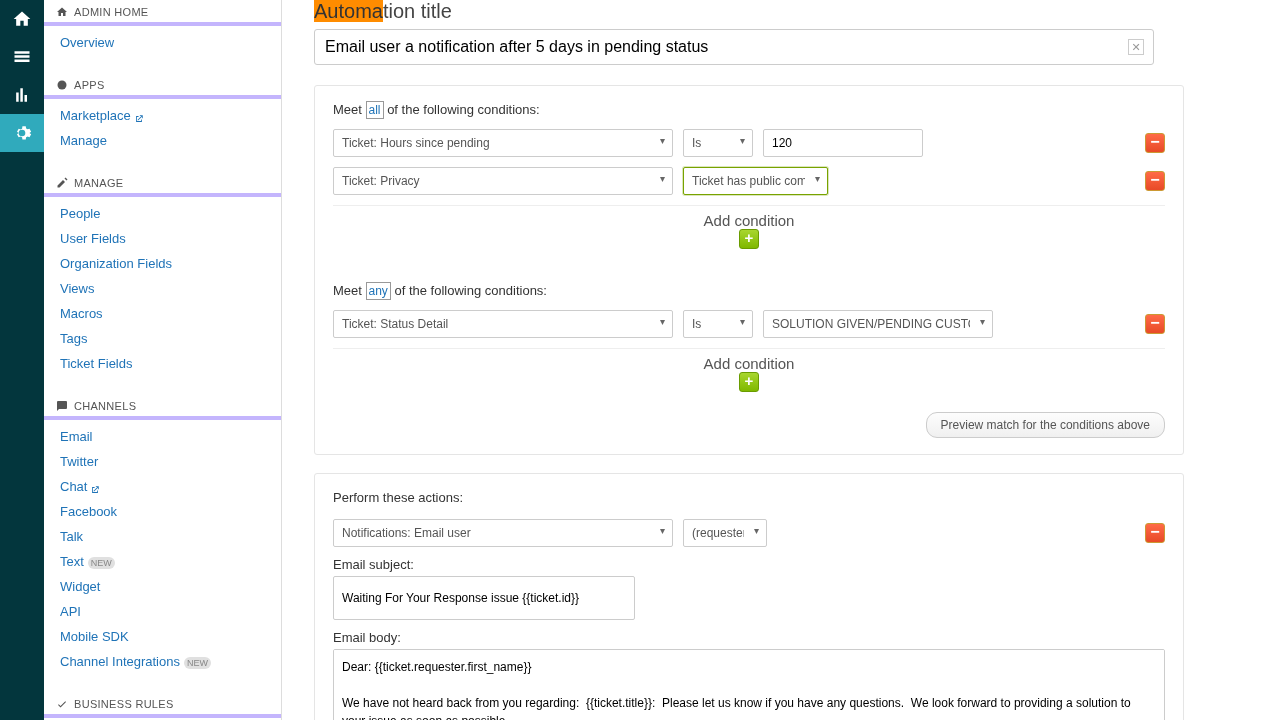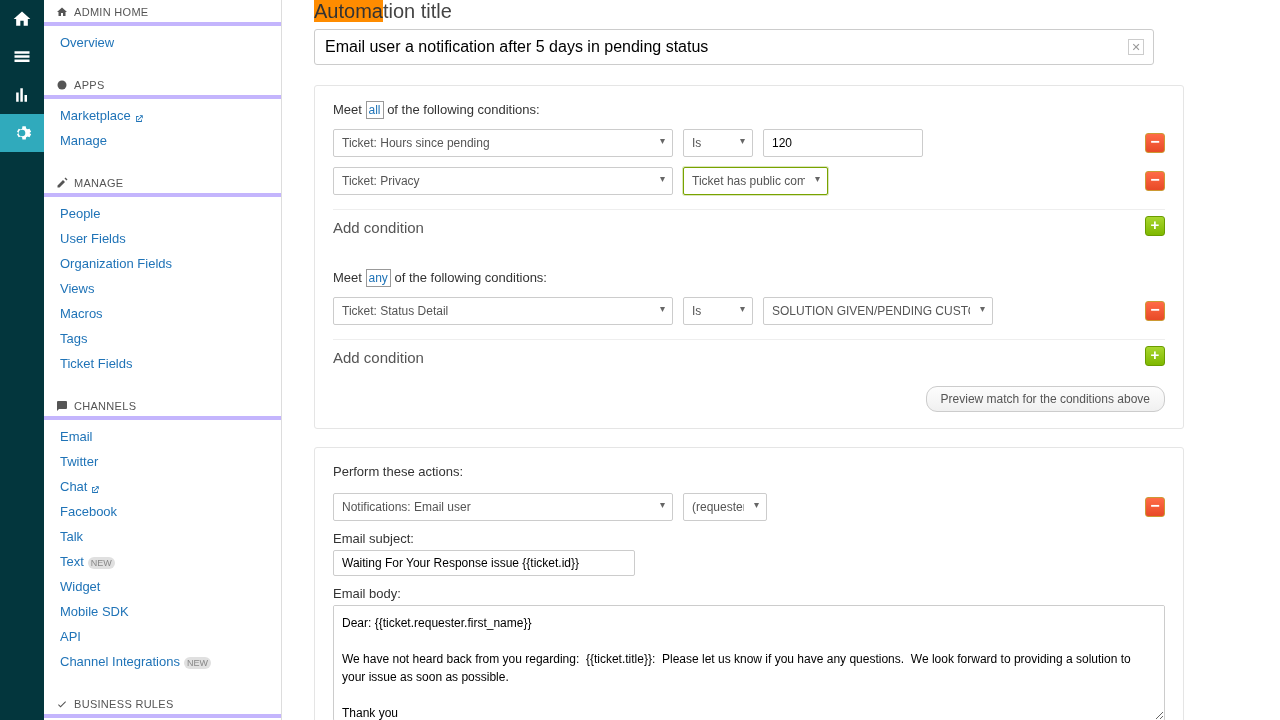--- a/index.html
+++ b/index.html
@@ -31,28 +31,28 @@
 .cond-row { display: flex; align-items: center; gap: 10px; margin-bottom: 10px; position: relative; }
 .select { height: 28px; padding: 3px 22px 3px 8px; border: 1px solid #ccc; border-radius: 2px; font-size: 12px; background: #fff; color: #555; appearance: none; position: relative; }
 .select-wrap { position: relative; display: inline-block; }
 .select-wrap::after { content: "▾"; position: absolute; right: 8px; top: 6px; font-size: 10px; color: #666; pointer-events: none; }
 .select.lg { width: 340px; }
 .select.sm { width: 70px; }
 .select.md { width: 145px; }
 .select.green { border-color: #78a300; box-shadow: 0 0 0 1px #78a30044; }
 .text-input { height: 28px; padding: 3px 8px; border: 1px solid #ccc; border-radius: 2px; font-size: 12px; width: 160px; }
 .remove-btn { width: 20px; height: 20px; background: linear-gradient(#ff6b47, #e84a27); border: 1px solid #c93; border-radius: 3px; color: #fff; font-weight: bold; text-align: center; line-height: 16px; cursor: pointer; position: absolute; right: 0; font-size: 16px; }
-.add-row { display: flex; align-items: flex-end; justify-content: space-between; padding: 6px 0; border-top: 1px solid #eee; margin-top: 14px; }
+.add-row { display: flex; align-items: center; justify-content: space-between; padding: 6px 0; border-top: 1px solid #eee; margin-top: 6px; flex-direction: column; }
 .add-label { font-size: 15px; color: #555; font-weight: 500; }
 .add-btn { width: 20px; height: 20px; background: linear-gradient(#a8d62e, #7fb800); border: 1px solid #6a9c00; border-radius: 3px; color: #fff; font-weight: bold; text-align: center; line-height: 16px; cursor: pointer; font-size: 15px; }
 .preview-row { text-align: right; margin-top: 14px; }
 .preview-btn { padding: 5px 14px; border: 1px solid #ccc; border-radius: 11px; background: linear-gradient(#fdfdfd, #f0f0f0); font-size: 12px; color: #555; cursor: pointer; }
 .actions-header { font-size: 13px; color: #333; margin-bottom: 14px; }
 .field-label { font-size: 13px; color: #333; margin: 10px 0 4px; }
-.subject-input { width: 302px; height: 26px; padding: 3px 8px; border: 1px solid #ccc; border-radius: 2px; font-size: 12px; }
+.subject-input { width: 302px; height: 44px; padding: 3px 8px; border: 1px solid #ccc; border-radius: 2px; font-size: 12px; }
 .body-textarea { width: 100%; height: 116px; padding: 8px; border: 1px solid #ccc; border-radius: 2px; font-size: 12px; resize: vertical; font-family: inherit; line-height: 1.5; }
 .status-select { border: 1px solid #ccc; padding: 3px 22px 3px 8px; height: 28px; font-size: 12px; width: 230px; }
 </style>
 </head>
 <body>
 
 <div class="app">
   <div class="rail">
     <div class="rail-item">
         <svg viewBox="0 0 24 24">
@@ -118,22 +118,22 @@
     </div>
     <a class="side-link">Email</a>
     <a class="side-link">Twitter</a>
     <a class="side-link"><span>Chat</span><span class="ext-icon"><svg viewBox="0 0 24 24">
             <path d="M14 3h7v7h-2V6.4l-9.3 9.3-1.4-1.4L17.6 5H14V3zM5 5h6v2H7v10h10v-4h2v6H5V5z"></path>
           </svg></span></a>
     <a class="side-link">Facebook</a>
     <a class="side-link">Talk</a>
     <a class="side-link"><span>Text</span><span class="badge-new">NEW</span></a>
     <a class="side-link">Widget</a>
+    <a class="side-link">API</a>
     <a class="side-link">Mobile SDK</a>
-    <a class="side-link">API</a>
     <a class="side-link"><span>Channel Integrations</span><span class="badge-new">NEW</span></a>
 
     <div class="side-header">
       <svg viewBox="0 0 24 24">
           <path d="M9 16.2l-3.5-3.5-1.4 1.4L9 19 20 8l-1.4-1.4z"></path>
         </svg>
       <span>BUSINESS RULES</span>
     </div>
     <a class="side-link">Triggers</a>
 

